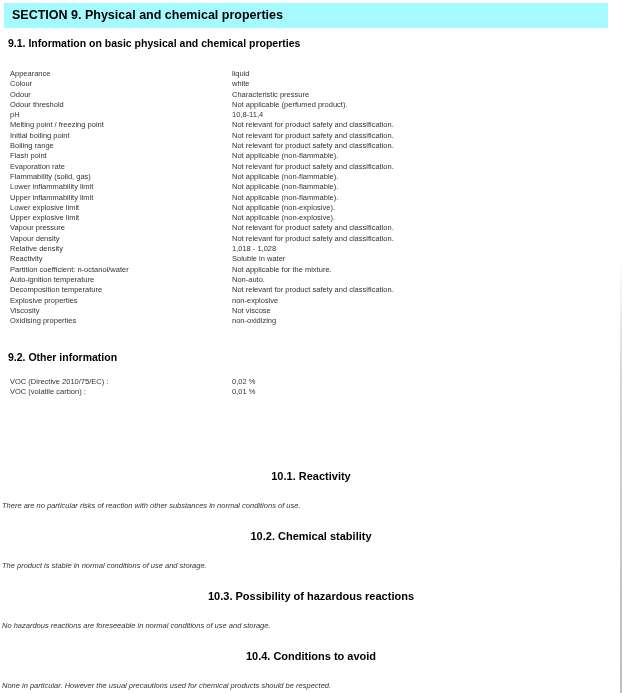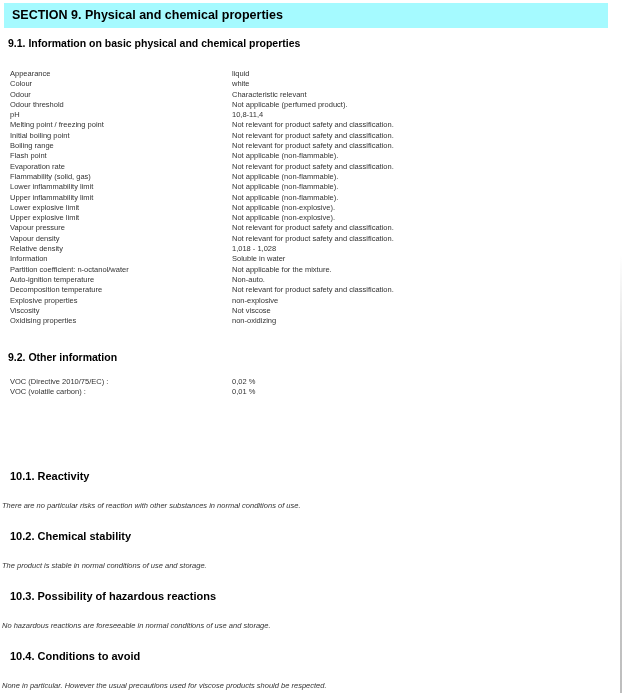--- a/index.html
+++ b/index.html
@@ -62,20 +62,21 @@
     top: 470px;
     right: 10px;
   }
   .sec10-content h3 {
     margin: 0 0 18px 8px;
     font-size: 11px;
     line-height: 13px;
     color: #000000;
     font-weight: bold;
     white-space: nowrap;
+    text-align: center;
   }
   .sec10-content p {
     margin: 0 0 20px 0;
     font-size: 7.5px;
     line-height: 9px;
     color: #333333;
     white-space: nowrap;
     font-style: italic;
   }
 
@@ -108,21 +109,21 @@
         <span class="kv-value">liquid</span>
       </div>
 
       <div class="kv-row">
         <span class="kv-label">Colour</span>
         <span class="kv-value">white</span>
       </div>
 
       <div class="kv-row">
         <span class="kv-label">Odour</span>
-        <span class="kv-value">Characteristic relevant</span>
+        <span class="kv-value">Characteristic pressure</span>
       </div>
 
       <div class="kv-row">
         <span class="kv-label">Odour threshold</span>
         <span class="kv-value">Not applicable (perfumed product).</span>
       </div>
 
       <div class="kv-row">
         <span class="kv-label">pH</span>
         <span class="kv-value">10,8-11,4</span>
@@ -187,21 +188,21 @@
         <span class="kv-label">Vapour density</span>
         <span class="kv-value">Not relevant for product safety and classification.</span>
       </div>
 
       <div class="kv-row">
         <span class="kv-label">Relative density</span>
         <span class="kv-value">1,018 - 1,028</span>
       </div>
 
       <div class="kv-row">
-        <span class="kv-label">Information</span>
+        <span class="kv-label">Reactivity</span>
         <span class="kv-value">Soluble in water</span>
       </div>
 
       <div class="kv-row">
         <span class="kv-label">Partition coefficient: n-octanol/water</span>
         <span class="kv-value">Not applicable for the mixture.</span>
       </div>
 
       <div class="kv-row">
         <span class="kv-label">Auto-ignition temperature</span>
@@ -257,19 +258,19 @@
         <p>The product is stable in normal conditions of use and storage.</p>
       </div>
 
       <div>
         <h3>10.3. Possibility of hazardous reactions</h3>
         <p>No hazardous reactions are foreseeable in normal conditions of use and storage.</p>
       </div>
 
       <div>
         <h3>10.4. Conditions to avoid</h3>
-        <p>None in particular. However the usual precautions used for viscose products should be respected.</p>
+        <p>None in particular. However the usual precautions used for chemical products should be respected.</p>
       </div>
     </div>
 
   <div class="page-edge"></div>
 
 </div>
 
 </body></html>

